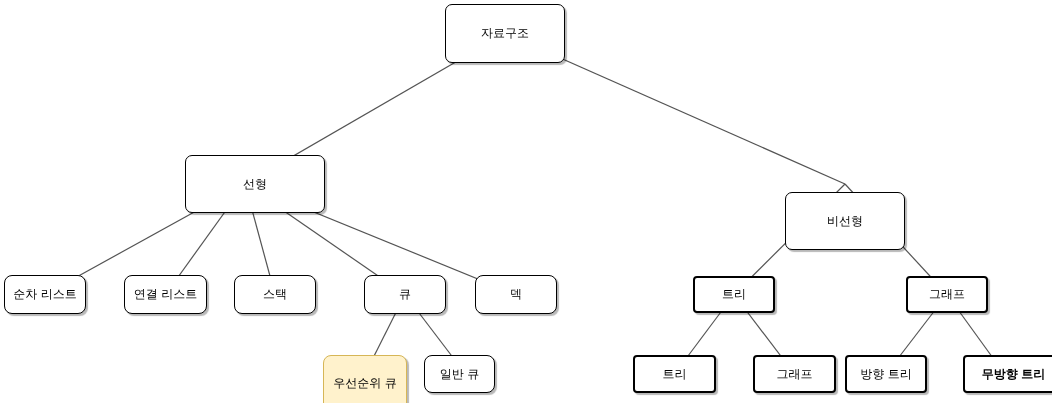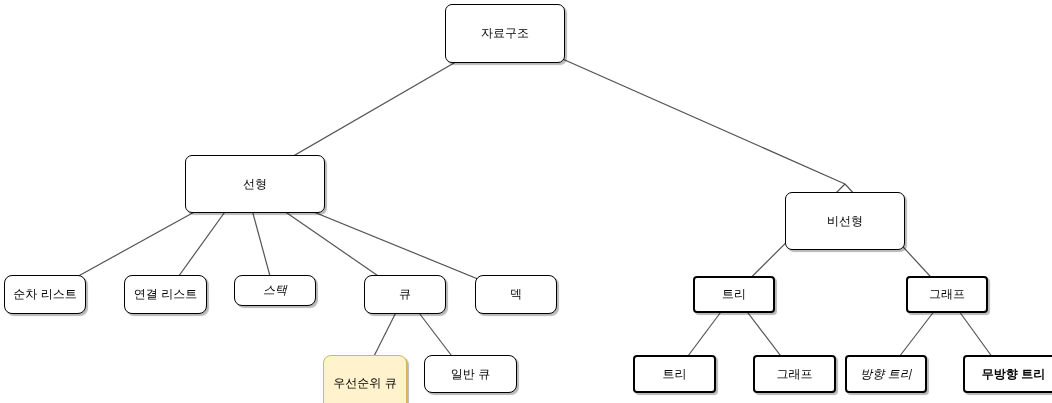--- a/index.html
+++ b/index.html
@@ -70,47 +70,47 @@
       </div>
       <div class="node rounded big" style="left: 785px; top: 155px; width: 120px; height: 58px; margin-top: 37px;">
         <span>비선형</span>
       </div>
       <div class="node rounded" style="left: 4px; top: 275px; width: 82px; height: 39px;">
         <span>순차 리스트</span>
       </div>
       <div class="node rounded" style="left: 124px; top: 275px; width: 83px; height: 39px; align-items: center;">
         <span>연결 리스트</span>
       </div>
-      <div class="node rounded" style="left: 234px; top: 275px; width: 82px; height: 31px; font-style: italic;">
+      <div class="node rounded" style="left: 234px; top: 275px; width: 82px; height: 39px;">
         <span>스택</span>
       </div>
       <div class="node rounded" style="left: 364px; top: 275px; width: 82px; height: 39px;">
         <span>큐</span>
       </div>
       <div class="node rounded" style="left: 475px; top: 275px; width: 82px; height: 39px;">
         <span>덱</span>
       </div>
       <div class="node rounded highlight" style="left: 323px; top: 355px; width: 84px; height: 56px;">
         <span>우선순위 큐</span>
       </div>
-      <div class="node rounded" style="left: 424px; top: 355px; width: 93px; height: 38px;">
+      <div class="node rounded" style="left: 424px; top: 355px; width: 71px; height: 38px;">
         <span>일반 큐</span>
       </div>
       <div class="node bold" style="left: 693px; top: 276px; width: 82px; height: 37px;">
         <span>트리</span>
       </div>
       <div class="node bold" style="left: 906px; top: 276px; width: 82px; height: 37px;">
         <span>그래프</span>
       </div>
       <div class="node bold" style="left: 633px; top: 355px; width: 83px; height: 38px;">
         <span>트리</span>
       </div>
       <div class="node bold" style="left: 753px; top: 355px; width: 83px; height: 38px;">
         <span>그래프</span>
       </div>
-      <div class="node bold" style="left: 845px; top: 355px; width: 82px; height: 38px; font-style: italic;">
+      <div class="node bold" style="left: 845px; top: 355px; width: 82px; height: 38px;">
         <span>방향 트리</span>
       </div>
       <div class="node bold" style="left: 963px; top: 355px; width: 101px; height: 38px; font-weight: bold;">
         <span>무방향 트리</span>
       </div>
     </div>
 </div>
 
 </body></html>

